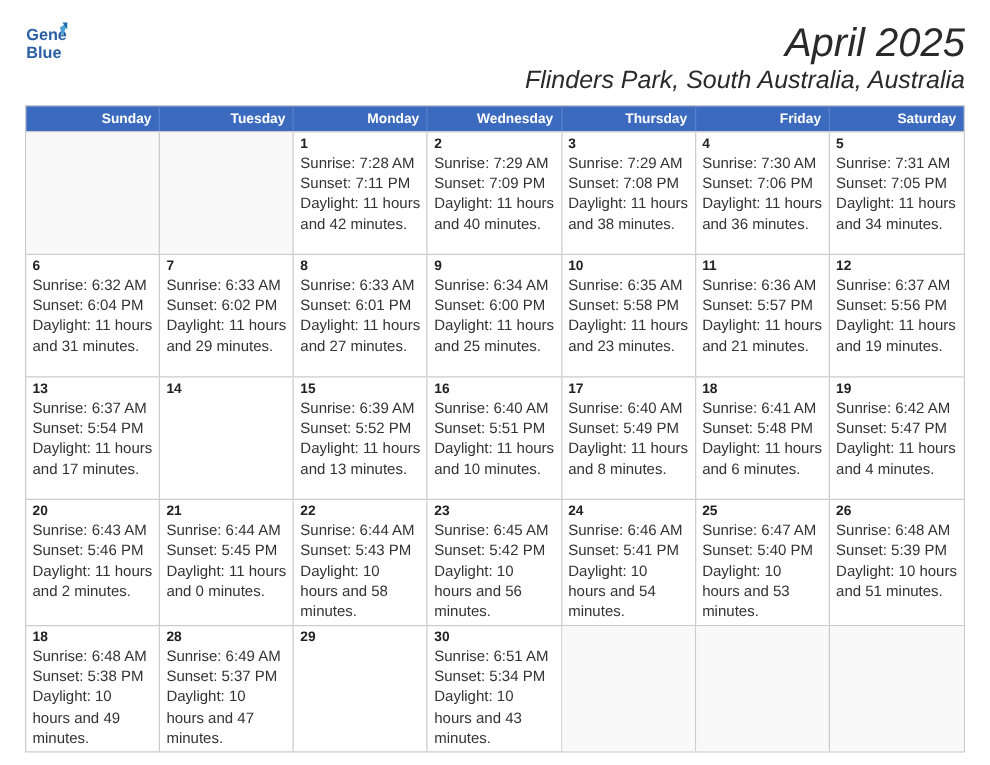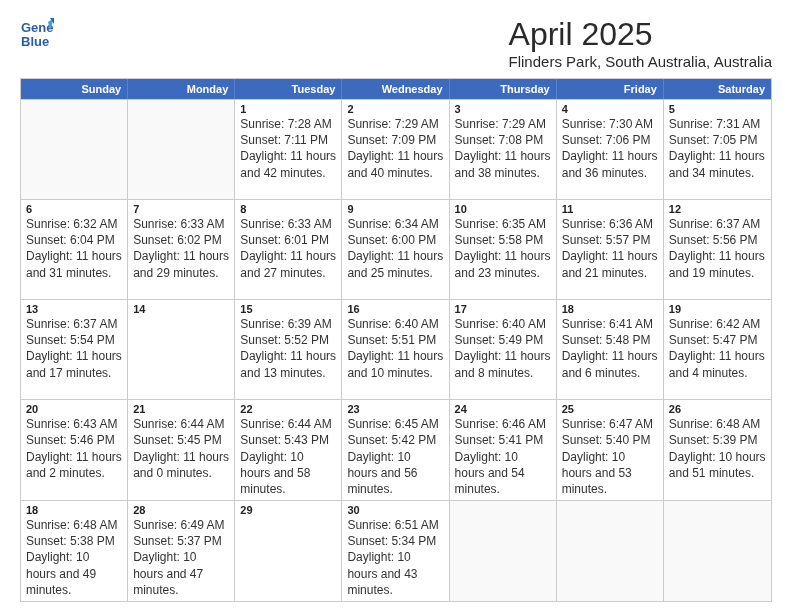--- a/index.html
+++ b/index.html
@@ -22,29 +22,30 @@
       display: flex;
       justify-content: space-between;
       align-items: flex-start;
       margin-bottom: 8px;
     }
     .logo-area {
       display: flex;
       align-items: center;
     }
     .title-area {
-      text-align: left;
+      text-align: right;
+      font-style: italic;
     }
     .main-title {
       font-size: 32px;
       color: #2a2a2a;
       font-weight: normal;
     }
     .subtitle {
-      font-size: 15px;
+      font-size: 20px;
       color: #2a2a2a;
     }
     .calendar {
       flex: 1;
       border: 1px solid #ccc;
       display: flex;
       flex-direction: column;
     }
     .cal-header {
       display: grid;
@@ -111,22 +112,22 @@
 </div>
     <div class="title-area">
       <div class="main-title">April 2025</div>
       <div class="subtitle">Flinders Park, South Australia, Australia</div>
     </div>
   </div>
 
   <div class="calendar">
     <div class="cal-header">
       <div class="cal-header-cell">Sunday</div>
+      <div class="cal-header-cell">Tuesday</div>
       <div class="cal-header-cell">Monday</div>
-      <div class="cal-header-cell">Tuesday</div>
       <div class="cal-header-cell">Wednesday</div>
       <div class="cal-header-cell">Thursday</div>
       <div class="cal-header-cell">Friday</div>
       <div class="cal-header-cell">Saturday</div>
     </div>
     <div class="cal-body" id="cal-body">
     <div class="cal-row">
           <div class="cal-cell empty"></div>
           <div class="cal-cell empty"></div>
           <div class="cal-cell">

